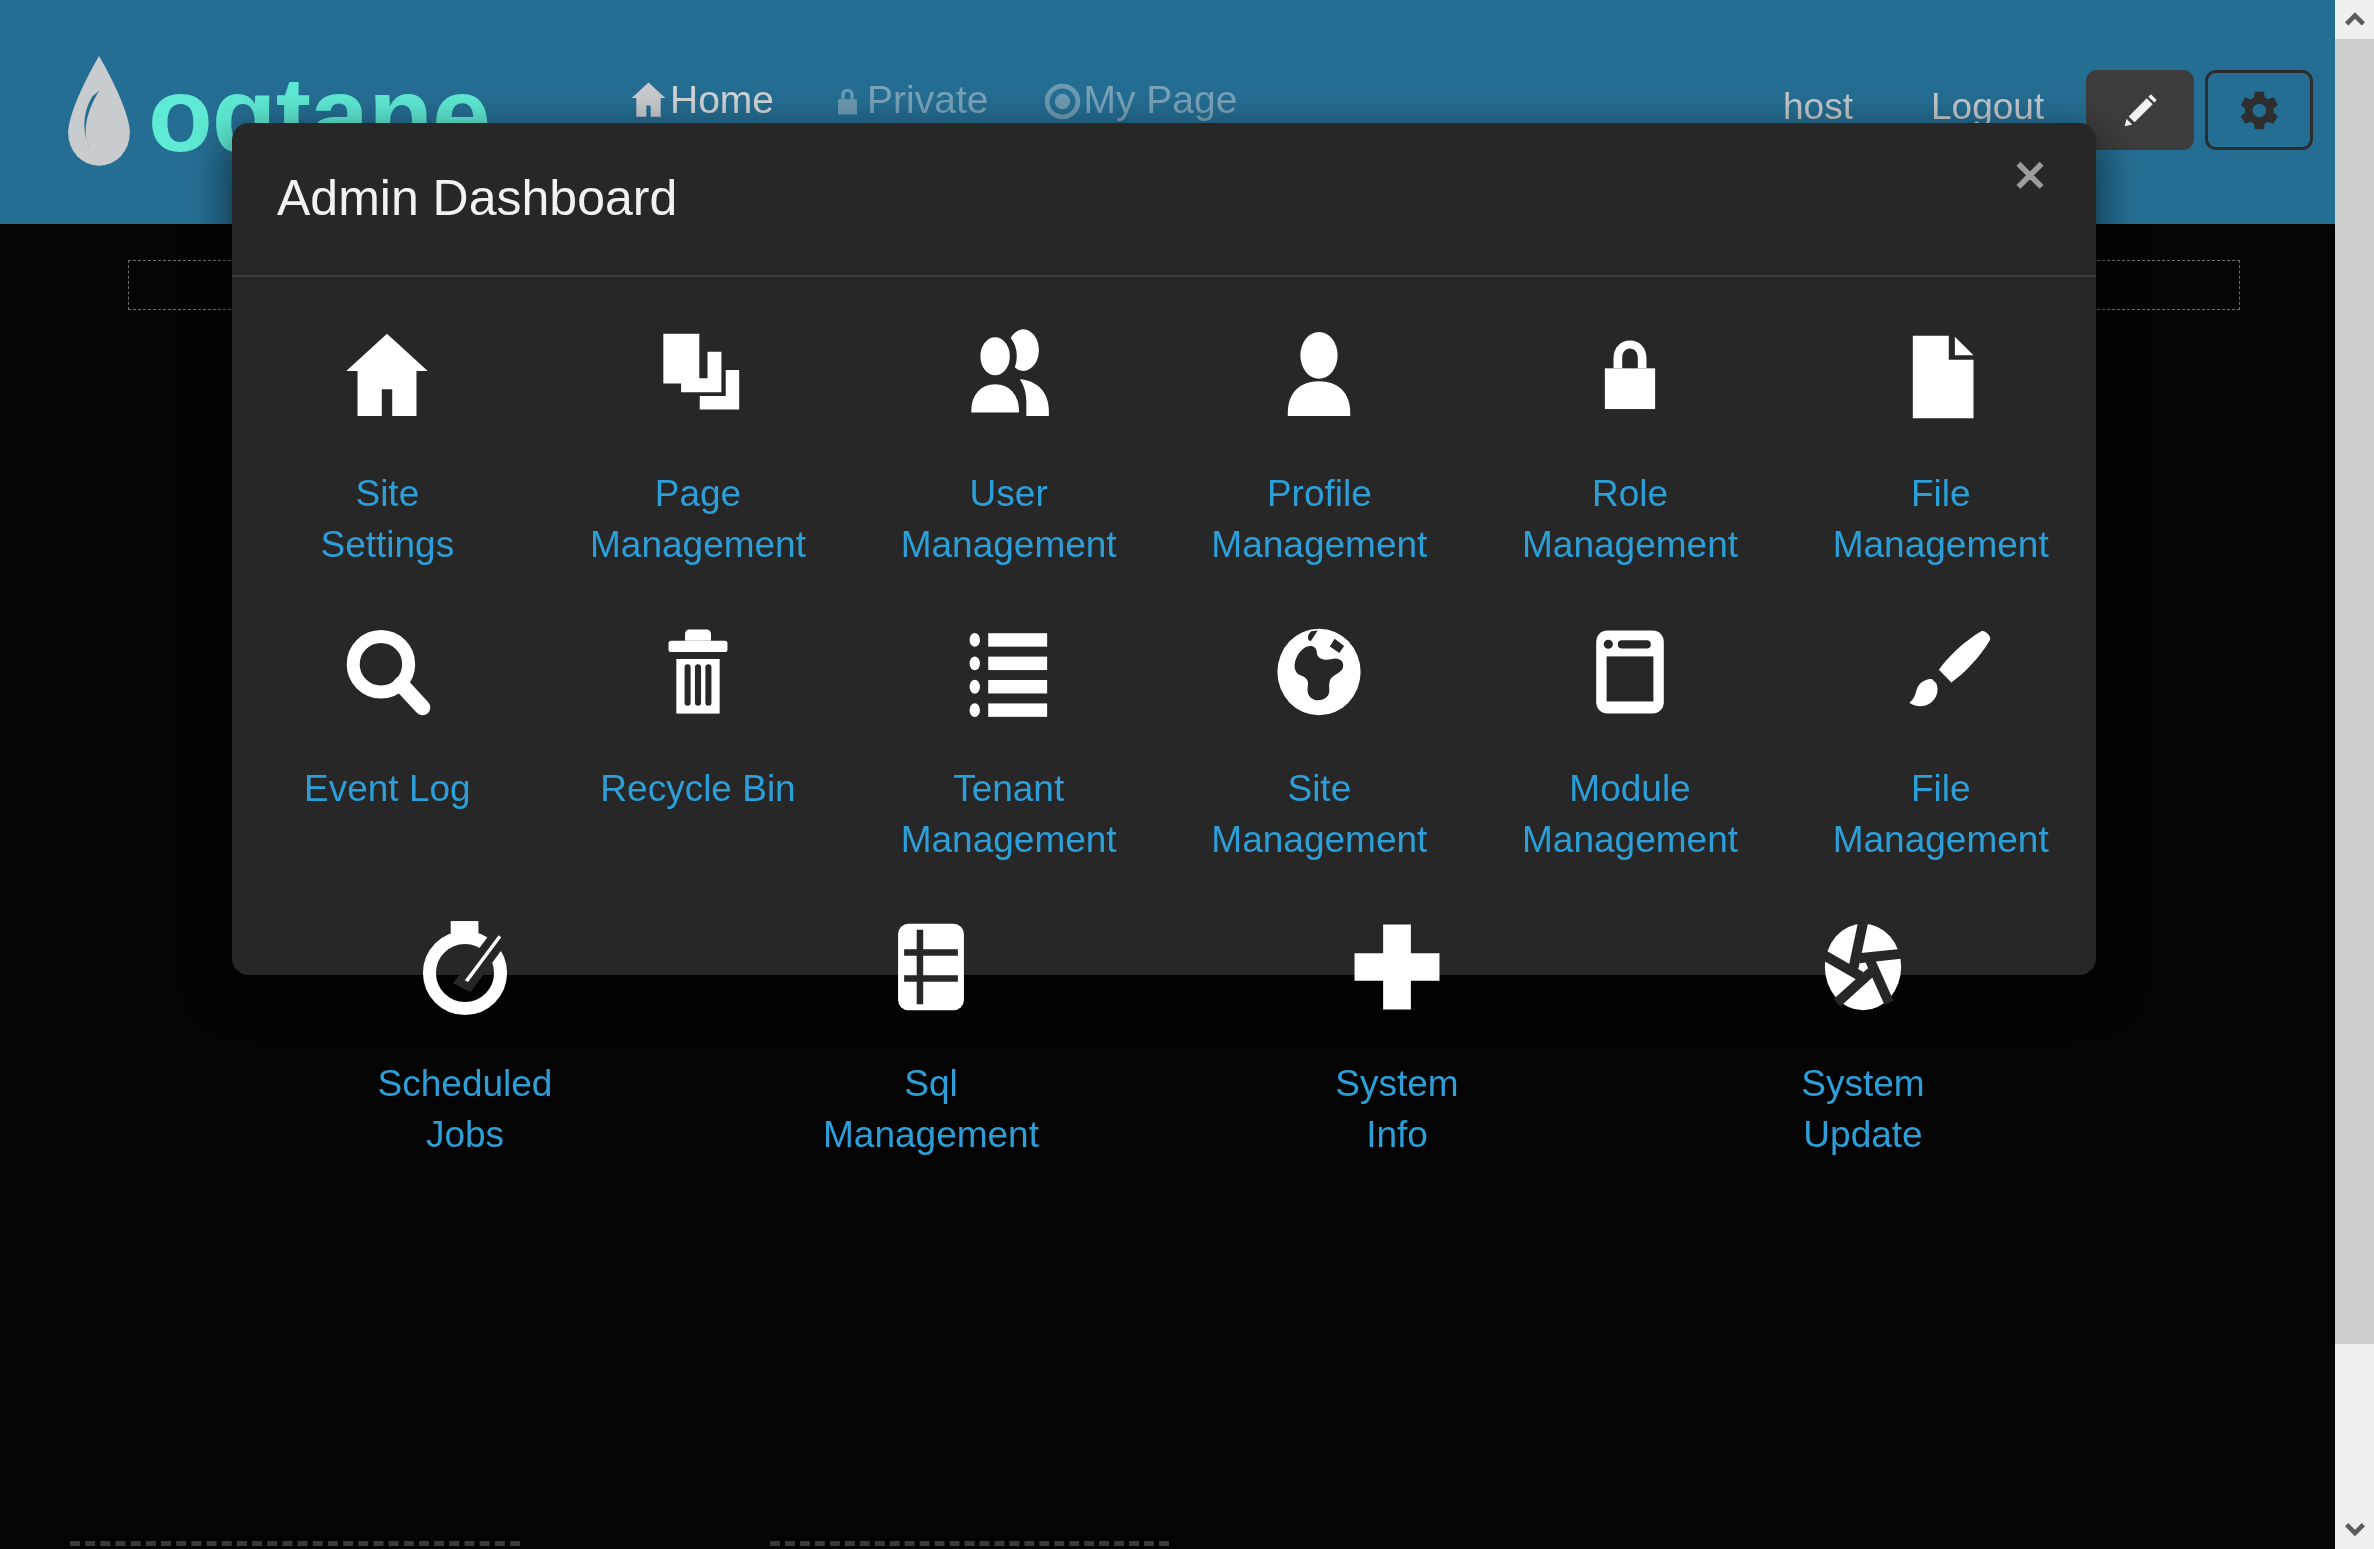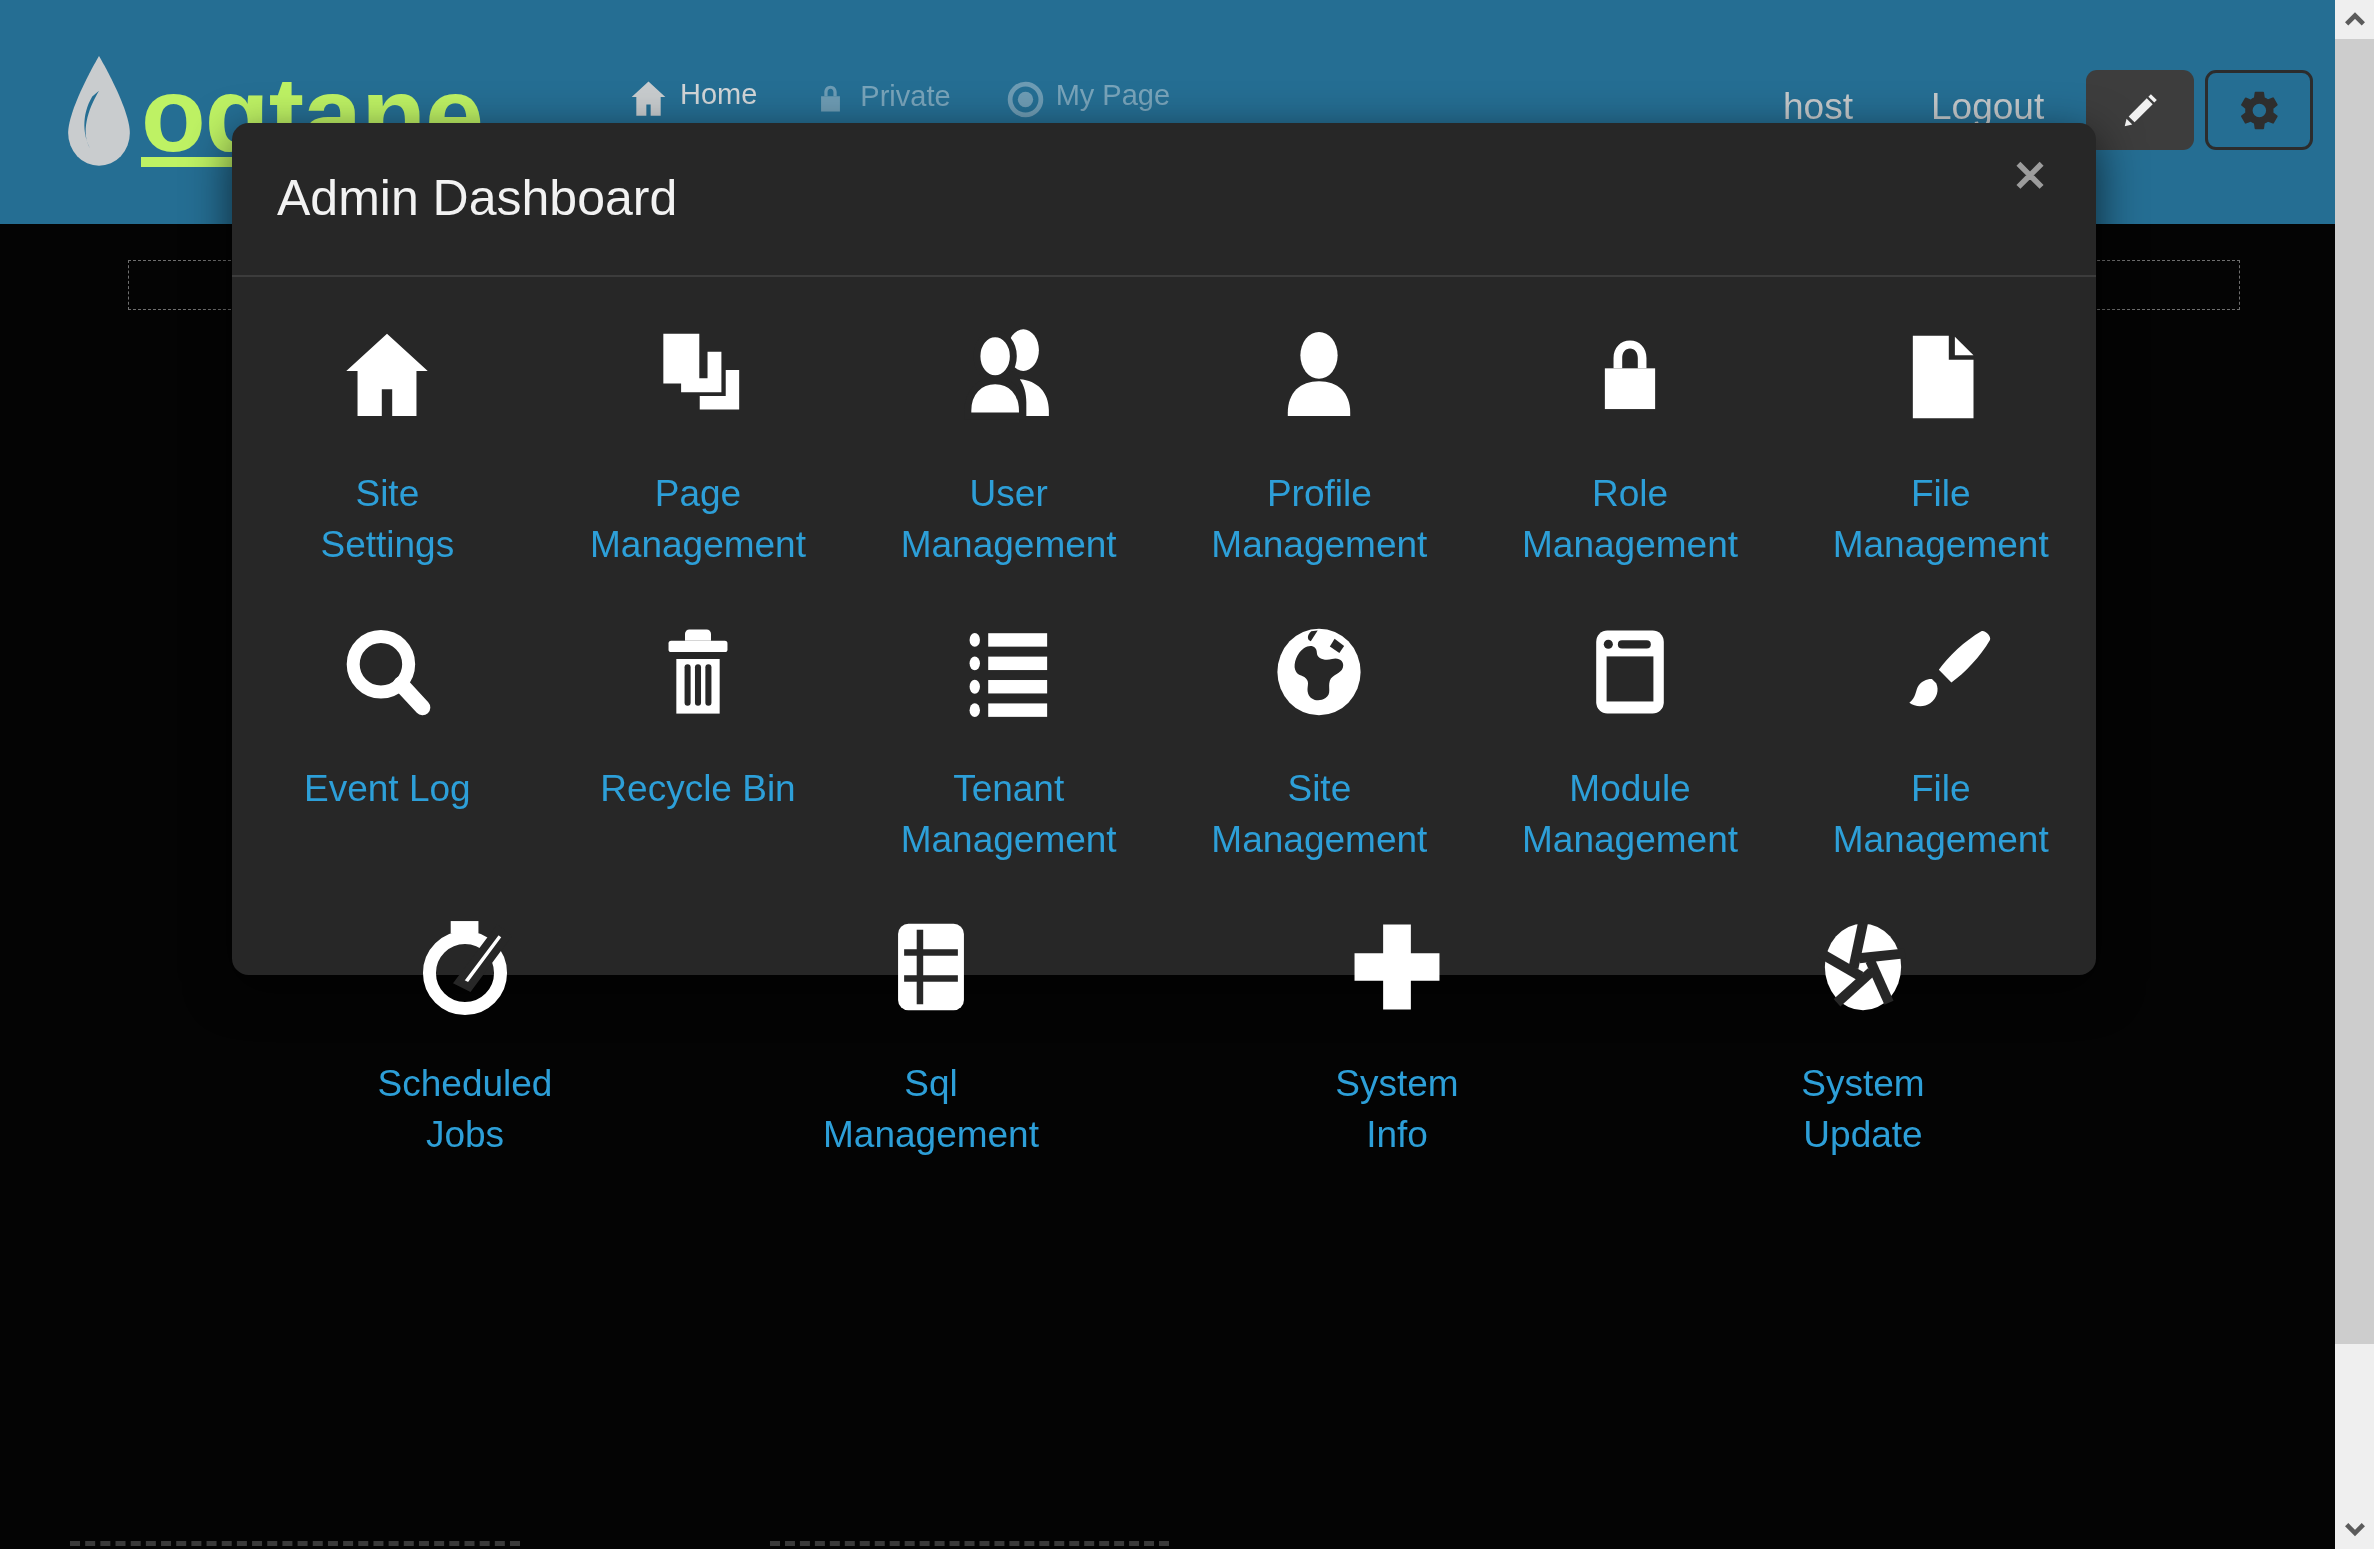--- a/index.html
+++ b/index.html
@@ -3,25 +3,25 @@
 <meta charset="utf-8">
 <style>
   html,body{margin:0;padding:0;background:#000;}
   .stage{position:relative;width:2375px;height:1549px;overflow:hidden;
          font-family:"Liberation Sans",sans-serif;background:#040404;}
 
   
   .topbar{position:absolute;left:0;top:0;width:2375px;height:224px;background:#256e93;z-index:1;}
   .logo{position:absolute;left:59px;top:54px;display:flex;align-items:flex-start;}
   .logo-drop{width:80px;height:135px;}
-  .logo-text{margin-left:2px;font-size:106px;font-weight:bold;letter-spacing:-0.9px;
-             color:#bef264;line-height:121px;text-decoration:underline;}
+  .logo-text{margin-left:9px;font-size:106px;font-weight:bold;letter-spacing:-0.9px;
+             color:#5eead4;line-height:121px;}
 
   .mainnav{position:absolute;left:627px;top:78px;display:flex;align-items:center;gap:54px;z-index:1;}
-  .nav-item{display:flex;align-items:flex-start;gap:10px;font-size:29px;cursor:pointer;}
+  .nav-item{display:flex;align-items:flex-end;gap:0;font-size:39px;cursor:pointer;}
   .nav-item.active{color:#d2d5d7;}
   .nav-item.muted{color:#79a4ba;}
   .nav-item svg{display:block;}
 
   .userlinks{position:absolute;top:86px;font-size:37px;color:#c5c9cb;z-index:1;cursor:pointer;}
   .u-host{left:1783px;}
   .u-logout{left:1931px;}
 
   .hbtn{position:absolute;top:70px;width:108px;height:80px;border-radius:11px;z-index:1;
         display:flex;align-items:center;justify-content:center;cursor:pointer;box-sizing:border-box;}

